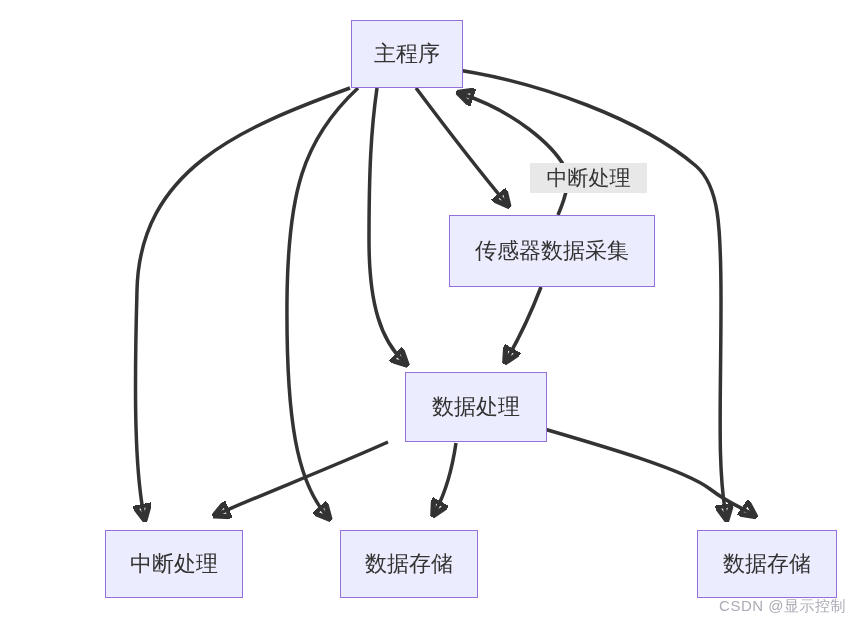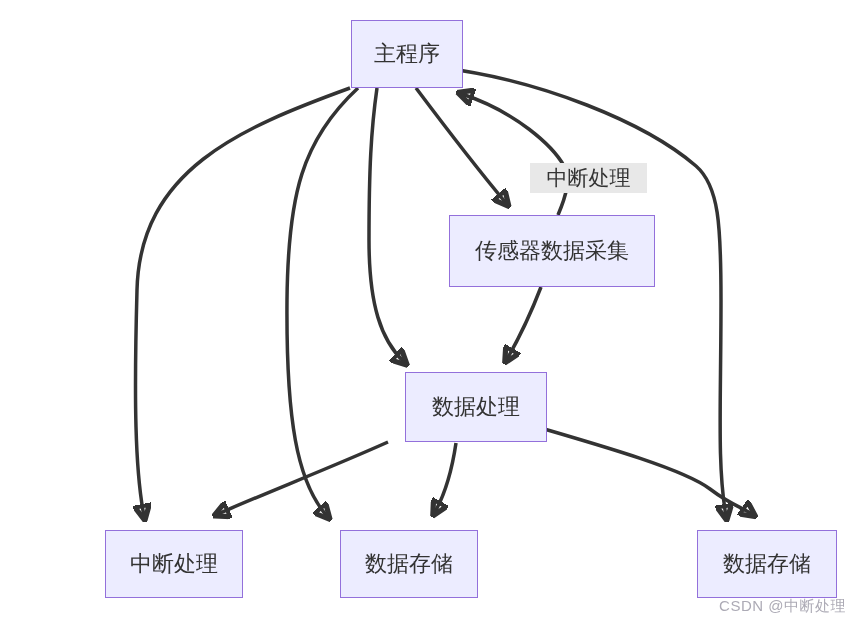--- a/index.html
+++ b/index.html
@@ -83,15 +83,15 @@
   <div class="node" style="left:320px;top:530px;width:138px;height:68px">
     <span>数据存储</span>
   </div>
 
   <div class="node" style="left:677px;top:530px;width:140px;height:68px">
     <span>数据存储</span>
   </div>
 
   <div class="edge-label" style="left:530px;top:133px;width:117px;height:30px">中断处理</div>
 
-  <div class="watermark">CSDN @中断处理</div>
+  <div class="watermark">CSDN @显示控制</div>
 
 </div>
 
 </body></html>

